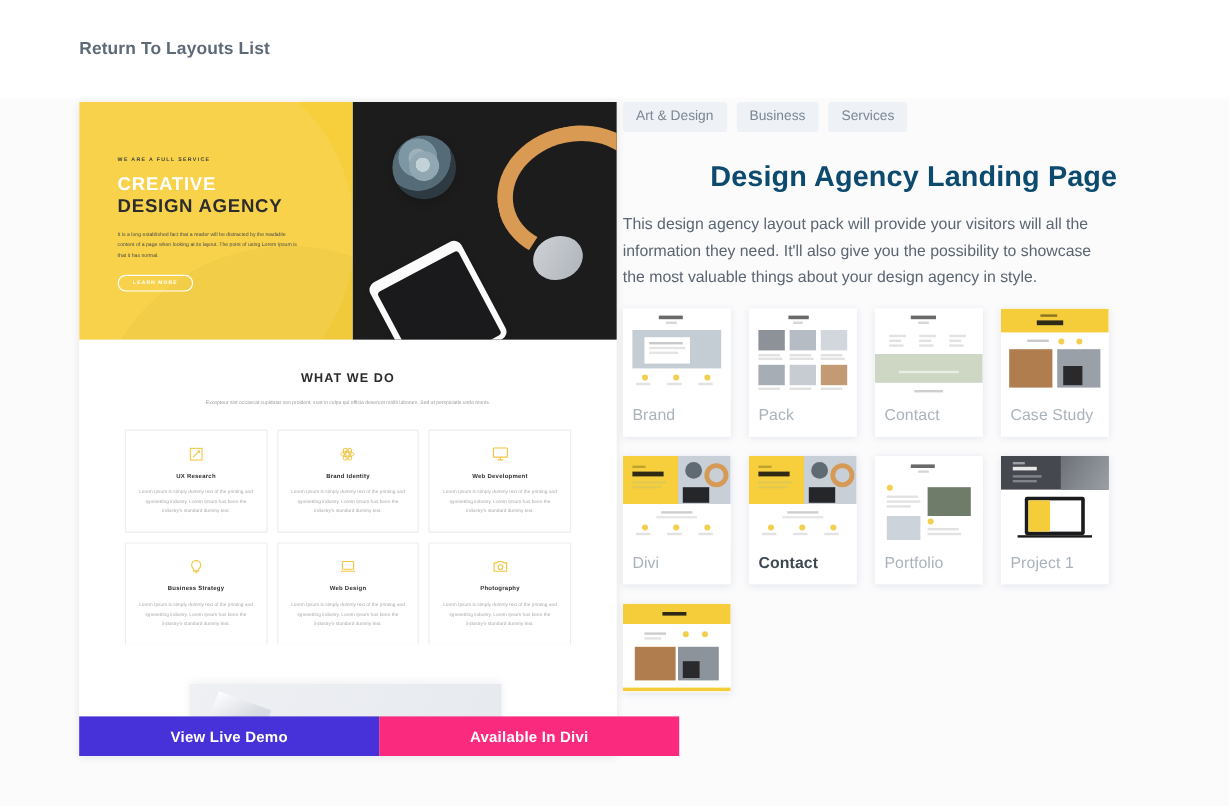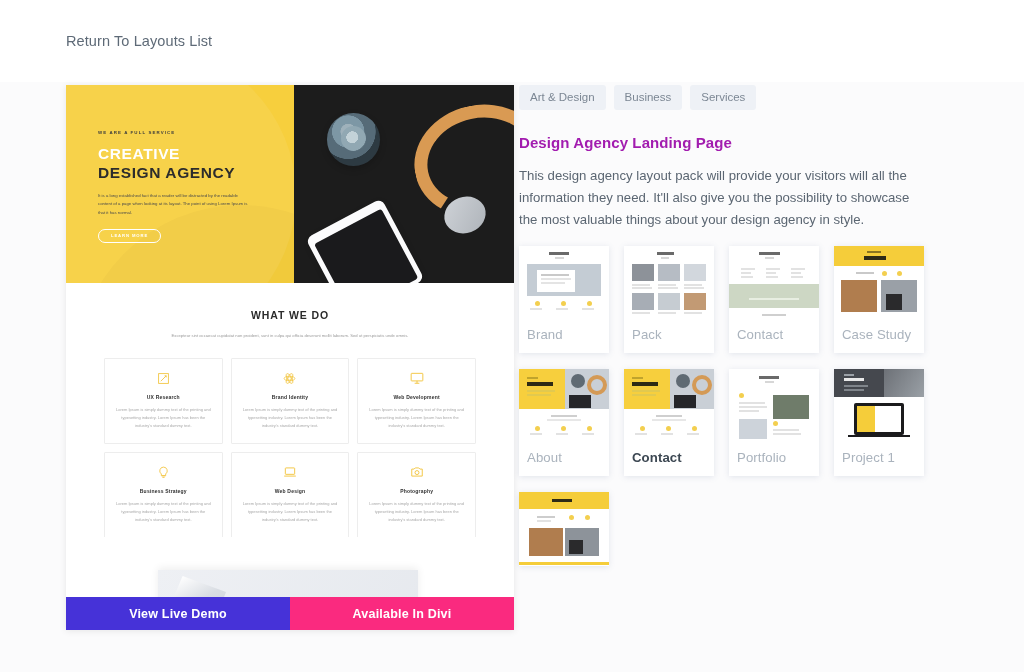--- a/index.html
+++ b/index.html
@@ -10,21 +10,21 @@
     overflow: hidden;
   }
 
   
   .topbar {
     position: absolute; top: 0; left: 0; width: 1024px; height: 82px;
     background: #ffffff;
   }
   .return-link {
     position: absolute; left: 66px; top: 33px;
-    font-size: 14.5px; font-weight: normal; color: #5e6a77;
+    font-size: 14.5px; font-weight: bold; color: #5e6a77;
     letter-spacing: .1px; cursor: pointer;
   }
 
   
   .preview-card {
     position: absolute; left: 66px; top: 85px;
     width: 448px; height: 545px;
     background: #ffffff;
     box-shadow: 0 1px 7px rgba(0,0,0,.09);
     overflow: hidden;
@@ -126,38 +126,38 @@
     box-shadow: 0 -2px 8px rgba(0,0,0,.07);
   }
   .bottom-shot:after{
     content:""; position:absolute; left:6px; top:6px; width:62px; height:64px;
     background: linear-gradient(150deg,#ffffff 10%, #d9dde3 45%, #c9ced6 100%);
     clip-path: polygon(30% 0, 100% 25%, 70% 100%, 0 70%);
   }
 
   
   .cta-row{
-    position:absolute; left:66px; top:597px; width:448px; height:33px; display:flex;
+    position:absolute; left:66px; top:597px; width:500px; height:33px; display:flex;
   }
   .cta{
     flex:1; display:flex; align-items:center; justify-content:center;
     font-size:12.5px; font-weight:bold; color:#ffffff; letter-spacing:.2px; cursor:pointer;
   }
   .cta-demo{ background:#4632d8; }
   .cta-divi{ background:#fa2a7f; }
 
   
   .right-col{ position:absolute; left:519px; top:85px; width:412px; }
   .tags{ display:flex; gap:8px; }
   .tag{
     background:#eef1f6; color:#7c8794; font-size:11.5px;
     padding:6px 11px 7px; border-radius:3px; cursor:pointer; white-space:nowrap;
   }
   .pack-title{
-    margin-top:24px; font-size:15px; font-weight:bold; color:#a21caf; letter-spacing:.1px;
+    margin-top:24px; font-size:24px; font-weight:bold; color:#0c4a6e; letter-spacing:.1px;text-align:right;
   }
   .pack-desc{
     margin-top:14px; width:408px; font-size:13.2px; line-height:1.67; color:#5b6672;
   }
   .layouts-head{
     margin-top:30px; font-size:15px; font-weight:bold; color:#5a6573;
   }
   .thumb-grid{
     margin-top:15px; width:420px;
     display:grid; grid-template-columns: repeat(4, 90px); gap: 16px 15px;
@@ -385,21 +385,21 @@
           <div class="mini-photo" style="left:50px;top:26px;width:22px;height:13px;background:#25262a;"></div>
           <div class="mini-line" style="left:32px;top:46px;width:26px;background:#cfcfcf;"></div>
           <div class="mini-line" style="left:28px;top:50px;width:34px;background:#e7e7e7;"></div>
           <div class="mini-icon" style="left:16px;top:57px;"></div>
           <div class="mini-icon" style="left:42px;top:57px;"></div>
           <div class="mini-icon" style="left:68px;top:57px;"></div>
           <div class="mini-line" style="left:11px;top:64px;width:12px;"></div>
           <div class="mini-line" style="left:37px;top:64px;width:12px;"></div>
           <div class="mini-line" style="left:63px;top:64px;width:12px;"></div>
         </div>
-        <div class="thumb-label">About</div>
+        <div class="thumb-label">Divi</div>
       </div>
       <div class="thumb active">
         <div class="thumb-img">
           <div class="mini-ycol" style="left:0px;top:0px;width:46px;height:40px;"></div>
           <div class="mini-line" style="left:8px;top:8px;width:11px;background:#c0a32c;"></div>
           <div style="position:absolute;left:8px;top:13px;width:26px;height:4px;background:#2f2a14;"></div>
           <div class="mini-line" style="left:8px;top:21px;width:28px;background:#e2c94f;"></div>
           <div class="mini-line" style="left:8px;top:25px;width:24px;background:#e2c94f;"></div>
           <div class="mini-photo" style="left:46px;top:0px;width:44px;height:40px;background:#c9cfd6;"></div>
           <div style="position:absolute;left:52px;top:5px;width:14px;height:14px;border-radius:50%;background:#5f6a73;"></div>

